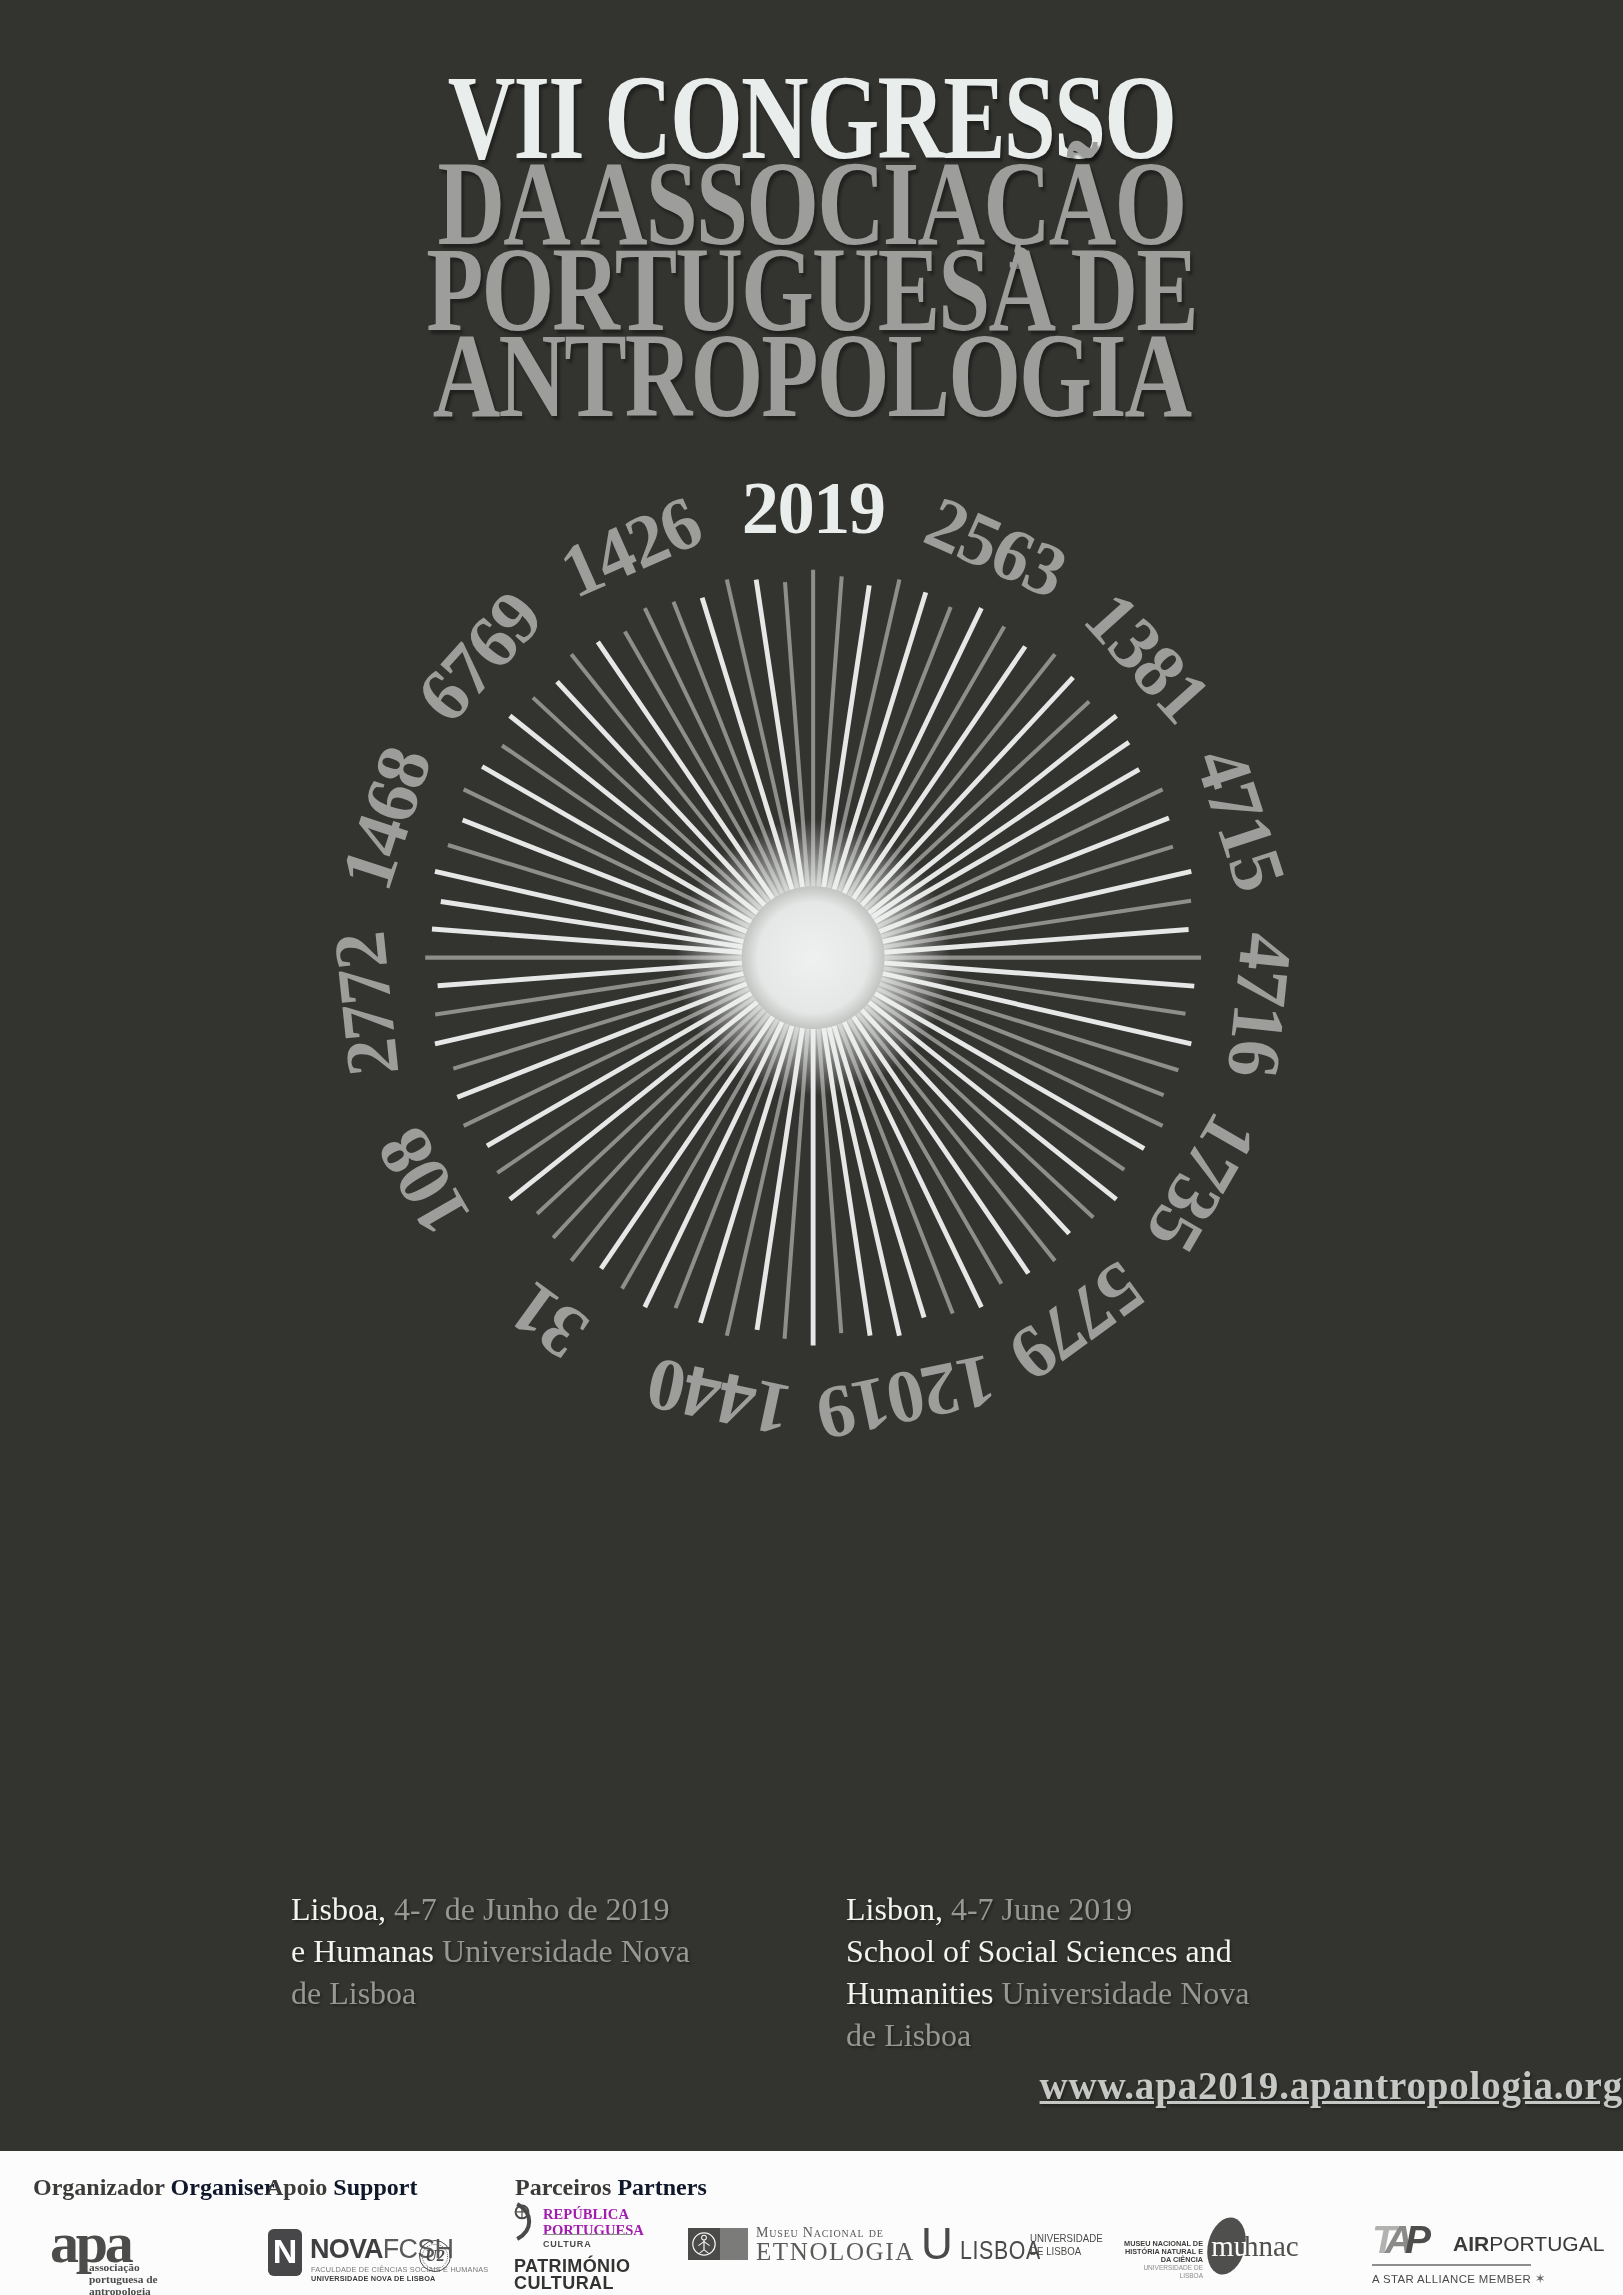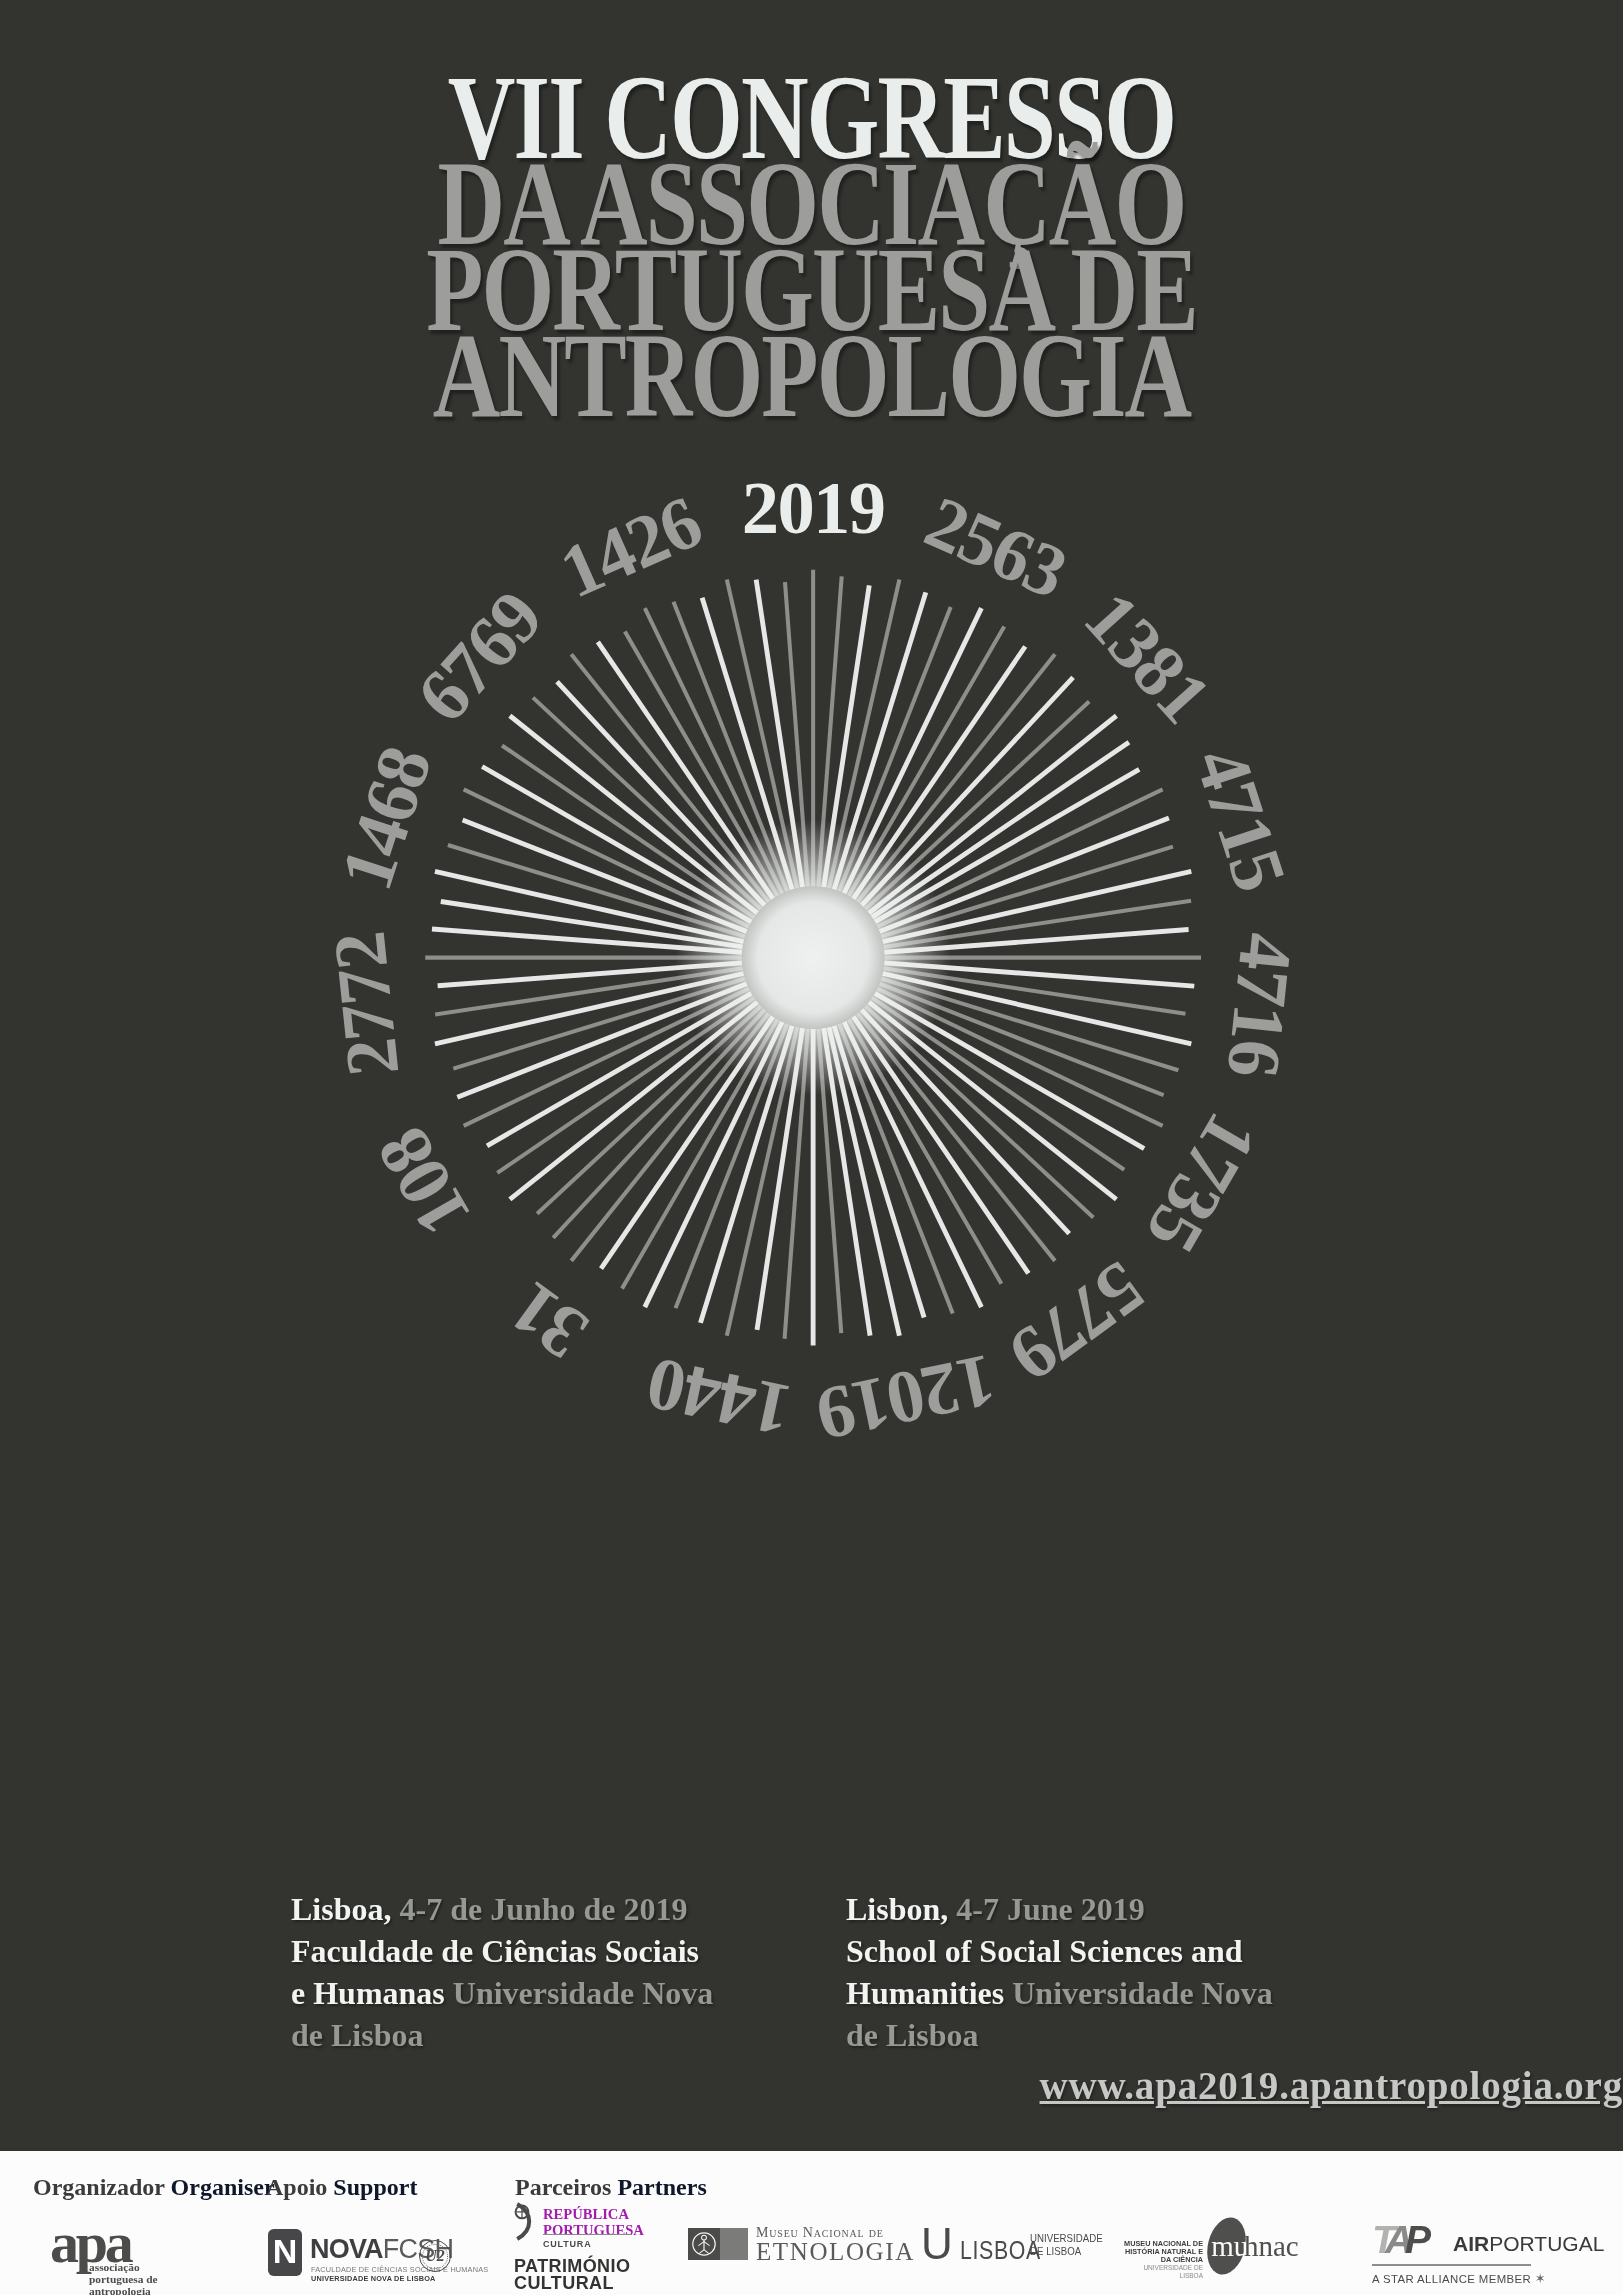--- a/index.html
+++ b/index.html
@@ -22,21 +22,21 @@
   .c-white{color:#e9edeb;}
   .c-gray{color:#9d9d9b;}
   .title-pt{top:75px;}
   .title-en{top:1581px;}
   .title-en sup{font-size:52%;vertical-align:48%;letter-spacing:0;}
   
   .ring-svg{position:absolute;left:0;top:0;width:1623px;height:2295px;}
   
   .loc{
     position:absolute;top:1888px;width:536px;
-    font-size:32px;line-height:42px;font-weight:bold;white-space:nowrap;
+    font-size:32px;line-height:42px;font-weight:normal;white-space:nowrap;
     text-shadow:1.6px 2.4px 2.4px rgba(0,0,0,0.35);
   }
   .loc-left{left:291px;}
   .loc-right{left:846px;}
   .loc .st{color:#f2f4f2;}
   .loc .gr{color:#969894;}
   .url-line{
     position:absolute;top:2063px;left:0;width:1623px;text-align:right;
     font-size:39px;font-weight:bold;color:#c6c8c6;letter-spacing:0.8px;
     text-shadow:1.6px 2.4px 2.4px rgba(0,0,0,0.3);
@@ -267,21 +267,20 @@
       <text x="1002" y="657" text-anchor="middle" font-family="&quot;Liberation Serif&quot;, serif" font-weight="bold" font-size="92" letter-spacing="-2" fill="#9d9d9b" transform="rotate(240 1002 1180)">108</text>
       <text x="1002" y="657" text-anchor="middle" font-family="&quot;Liberation Serif&quot;, serif" font-weight="bold" font-size="92" letter-spacing="-2" fill="#9d9d9b" transform="rotate(264 1002 1180)">2772</text>
       <text x="1002" y="657" text-anchor="middle" font-family="&quot;Liberation Serif&quot;, serif" font-weight="bold" font-size="92" letter-spacing="-2" fill="#9d9d9b" transform="rotate(288 1002 1180)">1468</text>
       <text x="1002" y="657" text-anchor="middle" font-family="&quot;Liberation Serif&quot;, serif" font-weight="bold" font-size="92" letter-spacing="-2" fill="#9d9d9b" transform="rotate(312 1002 1180)">6769</text>
       <text x="1002" y="657" text-anchor="middle" font-family="&quot;Liberation Serif&quot;, serif" font-weight="bold" font-size="92" letter-spacing="-2" fill="#9d9d9b" transform="rotate(336 1002 1180)">1426</text>
     </svg>
 
 
   <div class="loc loc-left">
     <div><span class="st">Lisboa,</span><span class="gr"> 4-7 de Junho de 2019</span></div>
-    <div><span class="st">Faculdade de Ciências Sociais</span></div>
     <div><span class="st">e Humanas</span><span class="gr"> Universidade Nova</span></div>
     <div><span class="gr">de Lisboa</span></div>
   </div>
 
   <div class="loc loc-right">
     <div><span class="st">Lisbon,</span><span class="gr"> 4-7 June 2019</span></div>
     <div><span class="st">School of Social Sciences and</span></div>
     <div><span class="st">Humanities</span><span class="gr"> Universidade Nova</span></div>
     <div><span class="gr">de Lisboa</span></div>
   </div>

